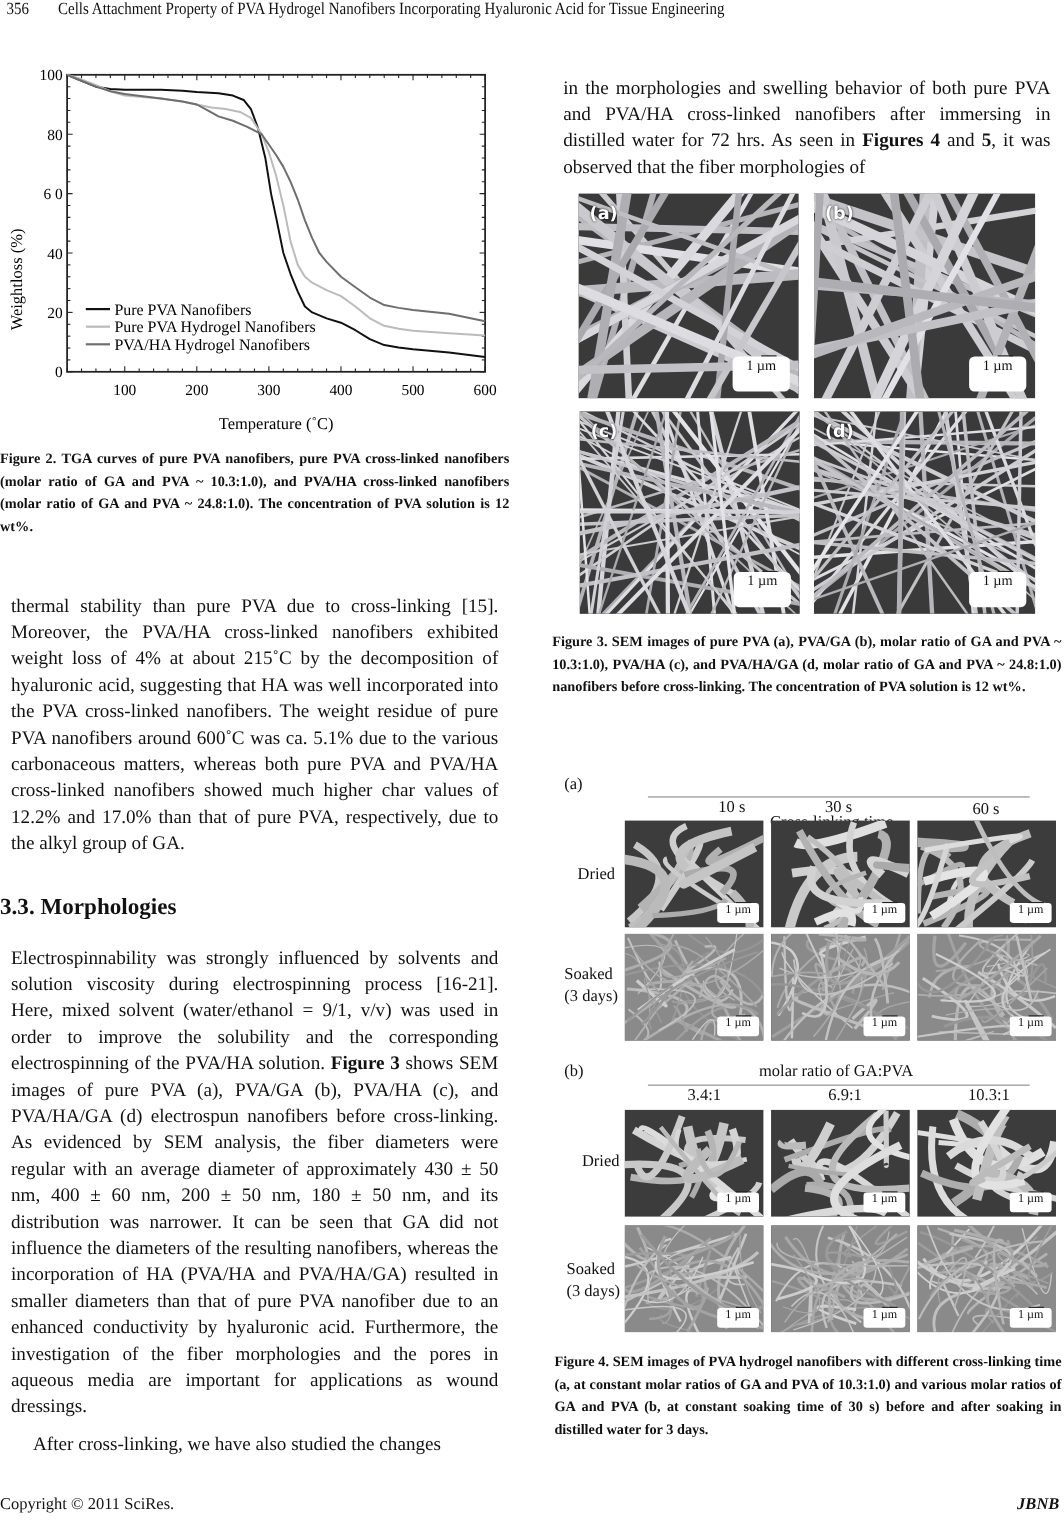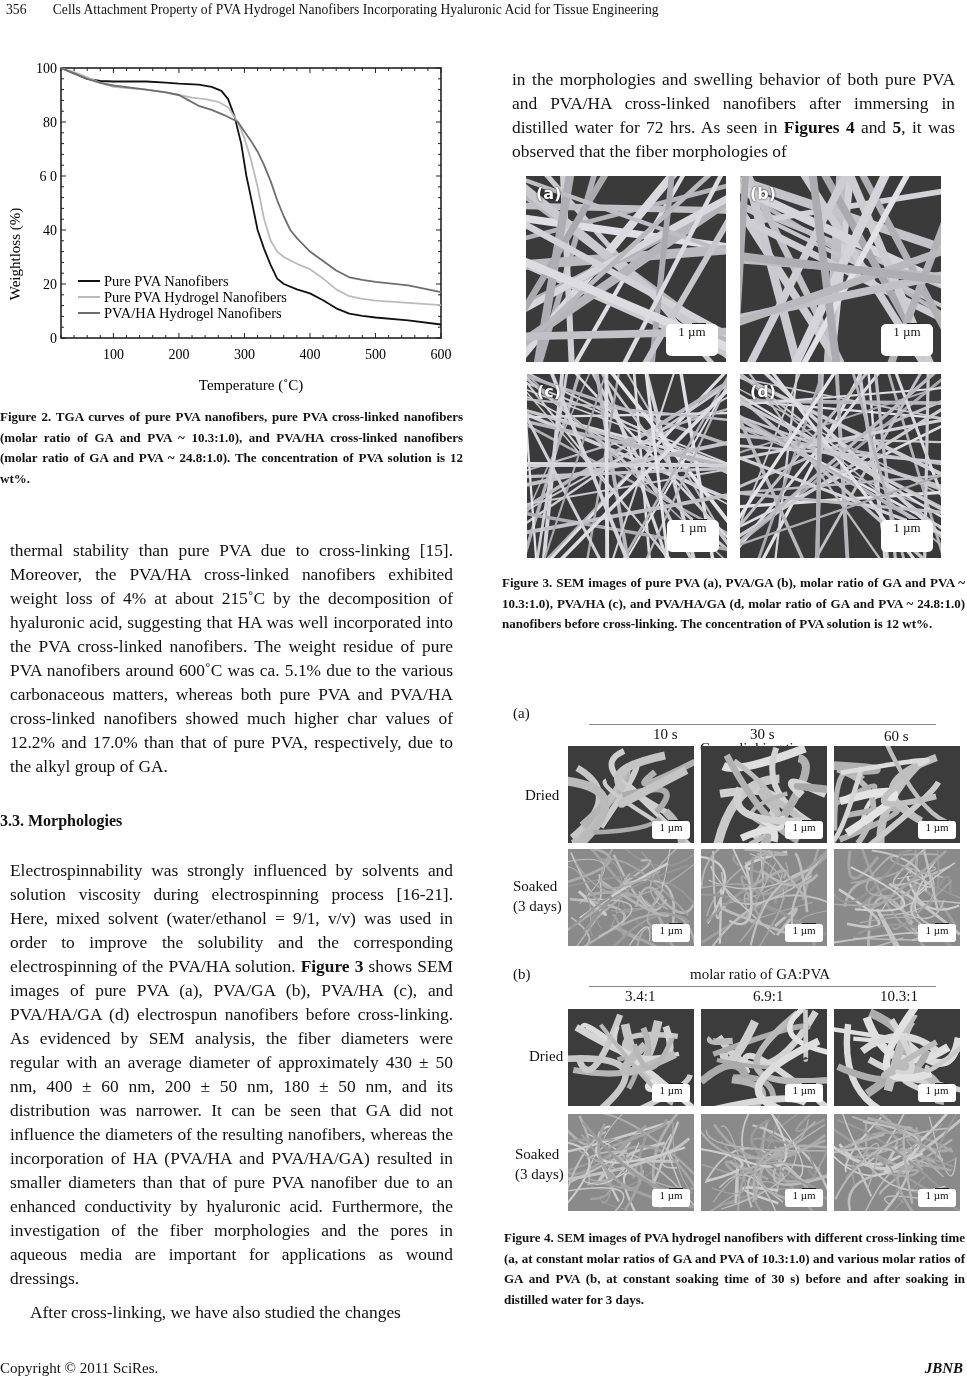--- a/index.html
+++ b/index.html
@@ -4,21 +4,21 @@
 <style>
   html, body { margin:0; padding:0; background:#fff; }
   body { width:967px; height:1386px; position:relative; overflow:hidden;
          font-family:"Liberation Serif","DejaVu Serif",serif; color:#111; }
   .abs { position:absolute; }
   .header { left:6px; top:0px; font-size:15.5px; white-space:nowrap; transform:scaleX(0.88); transform-origin:left top; }
   .header .pg { margin-right:26px; }
   .col { position:absolute; width:463px; font-size:17.4px; line-height:24px; text-align:justify; }
   .col p { margin:10px; }
   .caption { position:absolute; font-weight:bold; font-size:13px; line-height:20.5px; text-align:justify; }
-  .h3 { font-weight:bold; font-size:16px; }
+  .h3 { font-weight:bold; font-size:21px; }
   .footer-left { left:0px; top:1360px; font-size:15px; }
   .footer-right { right:4px; top:1360px; font-size:15px; font-weight:bold; font-style:italic; }
   svg text { font-family:"Liberation Serif","DejaVu Serif",serif; }
   .sem { position:absolute; overflow:hidden; background:#555; }
   .scalebar { position:absolute; background:#fff; border-radius:5px; font-size:13px; display:flex; align-items:flex-start; justify-content:center; }
   .scalebar span { position:relative; }
   .scalebar span::before { content:""; position:absolute; top:-1px; right:0; width:14px; border-top:1px solid #222; }
   .panel-letter { position:absolute; color:#fff; font-family:"DejaVu Sans",sans-serif; font-size:16px; font-weight:bold; text-shadow:0 0 2px #000; }
   .lbl { position:absolute; font-size:15px; white-space:nowrap; }
   .hr { position:absolute; height:1px; background:#888; }

